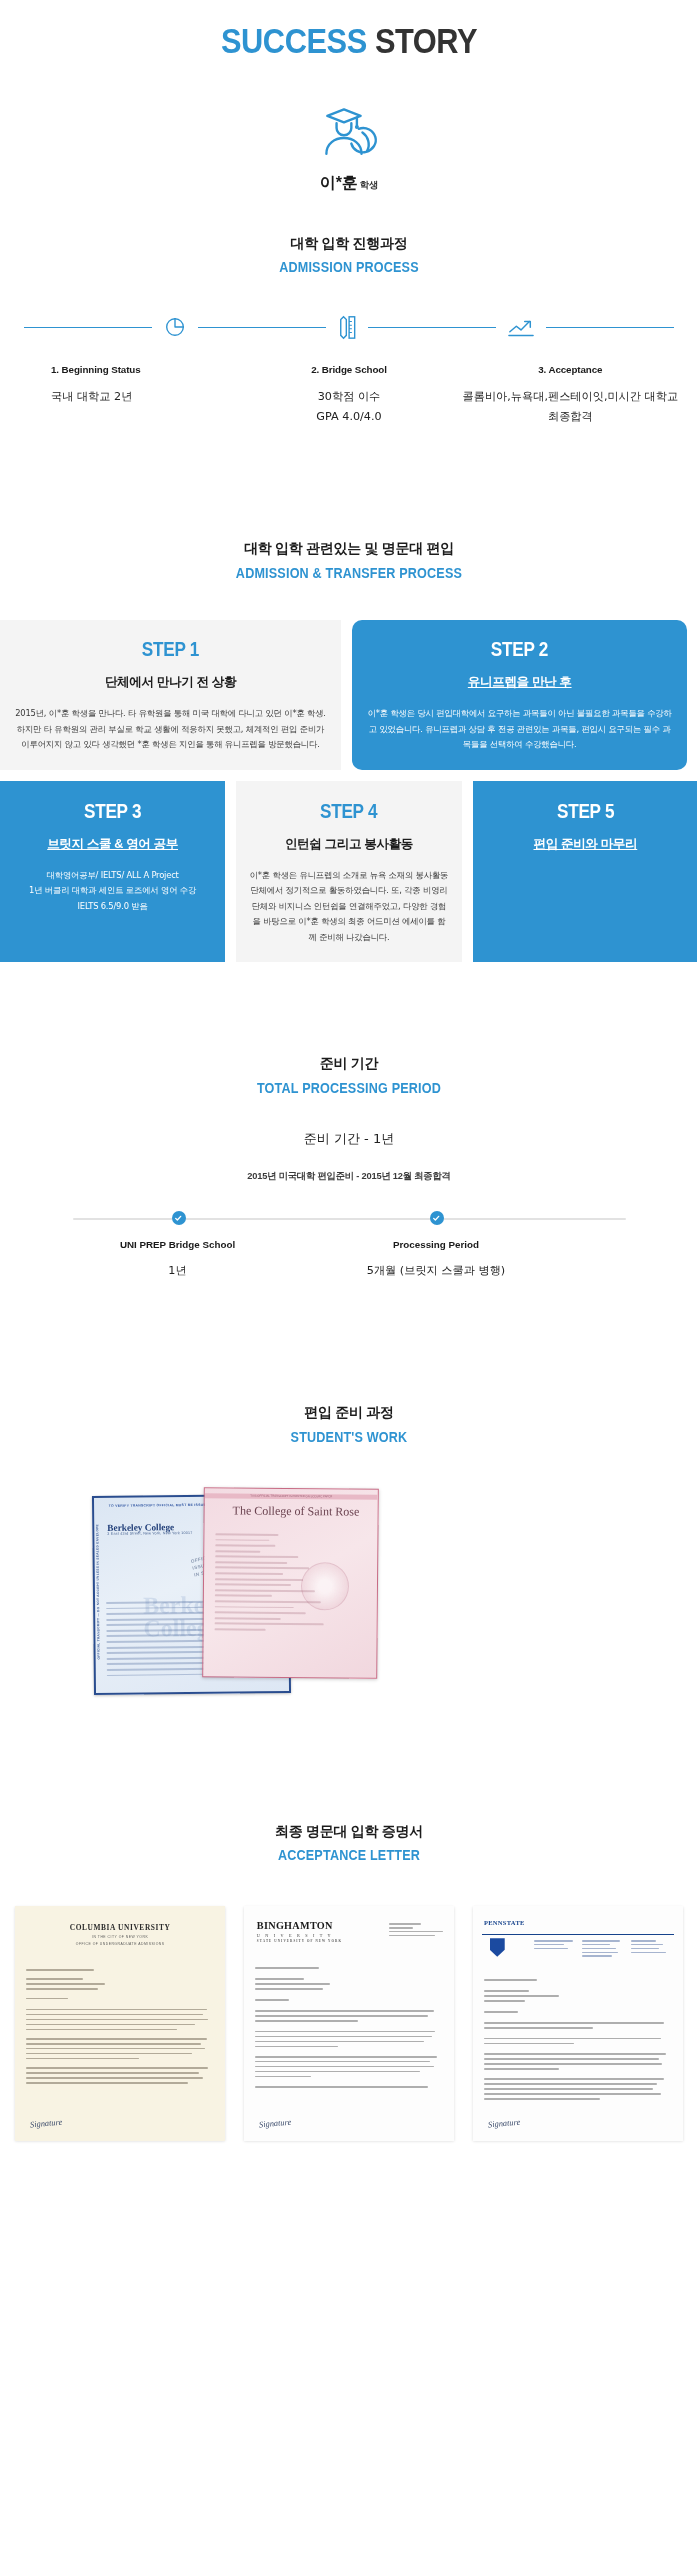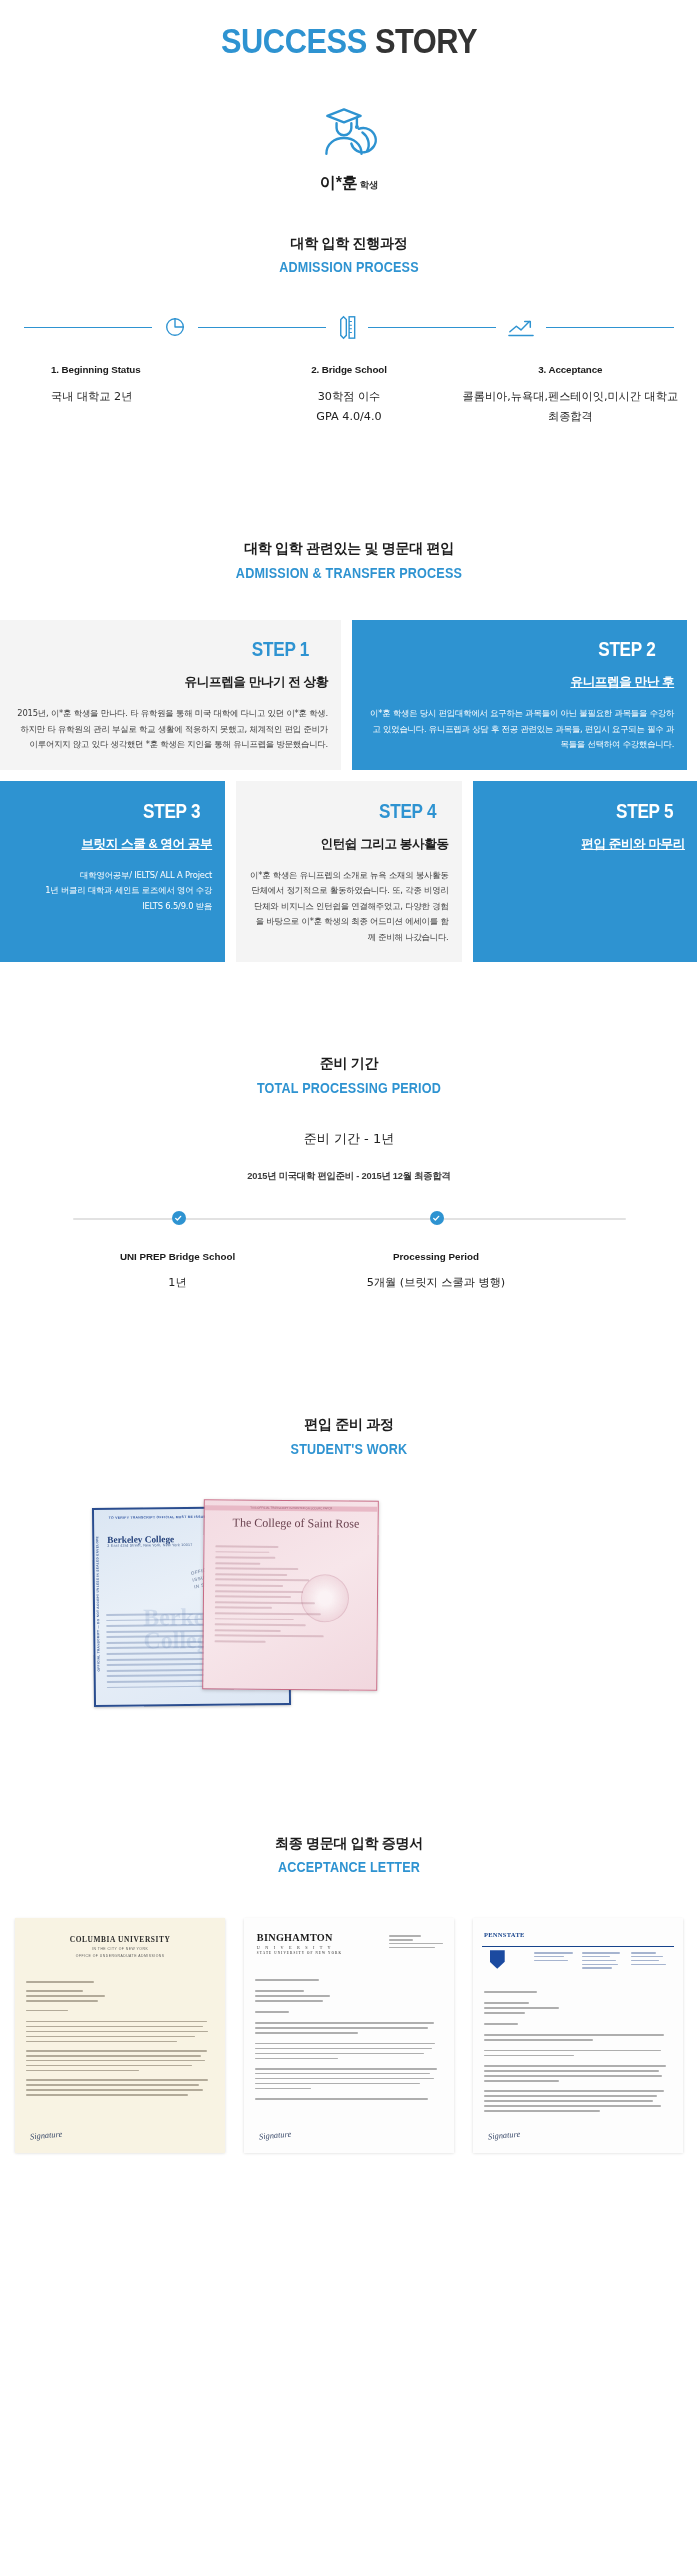--- a/index.html
+++ b/index.html
@@ -103,21 +103,21 @@
 
   
   .steps-head { margin-top: 112px; }
 
   .steps-wrap { margin-top: 39px; }
   .step-row { display: flex; gap: 11.2px; padding: 0 0px; }
   .step-row.row2 { margin-top: 11.2px; }
 
   .step-card {
     padding: 18.6px 13px 17px;
-    text-align: right;
+    text-align: center;
   }
   .step-card.light { background: #f4f4f4; }
   .step-card.blue { background: #2e93d1; }
 
   .step-num {
     font-size: 19.5px;
     font-weight: 800;
     letter-spacing: -0.3px;
     transform: scaleX(0.88);
     display: block;
@@ -138,21 +138,21 @@
     margin-top: 15px;
     font-size: 8.4px;
     line-height: 1.85;
     letter-spacing: -0.2px;
     font-family: "DejaVu Sans", sans-serif;
   }
   .step-card.light .step-body { color: #3a3a3a; }
   .step-card.blue  .step-body { color: #ffffff; }
 
   .r1-c1 { flex: 0 0 341px; min-height: 93px; }
-  .r1-c2 { flex: 0 0 335px; min-height: 93px; }
+  .r1-c2 { flex: 0 0 335px; min-height: 93px; border-radius: 10px; }
   .r2-c  { flex: 1 1 0; min-height: 123px; }
 
   
   .period-head { margin-top: 93px; }
 
   .period-hand {
     text-align: center;
     margin-top: 34px;
     font-size: 13px;
     color: #222;
@@ -185,21 +185,21 @@
     top: -3.7px;
     width: 14px; height: 14px;
     border-radius: 50%;
     background: #2e93d1;
     display: flex; align-items: center; justify-content: center;
   }
   .prog-dot svg { display: block; }
   .prog-dot.d1 { left: 99px; }
   .prog-dot.d2 { left: 357px; }
 
-  .prog-labels { position: relative; width: 553px; margin: 12px auto; height: 61px; }
+  .prog-labels { position: relative; width: 553px; margin: 0 auto; height: 61px; }
   .prog-item { position: absolute; text-align: center; width: 223px; }
   .prog-item.p1 { left: -6.5px; top: 17px; }
   .prog-item.p2 { left: 252px; top: 17px; }
   .prog-name {
     font-size: 9.8px;
     font-weight: 700;
     color: #1a1a1a;
   }
   .prog-val {
     margin-top: 13px;
@@ -443,21 +443,21 @@
 
   <div class="sec-head steps-head">
     <div class="kr">대학 입학 관련있는 및 명문대 편입</div>
     <span class="en">ADMISSION &amp; TRANSFER PROCESS</span>
   </div>
 
   <div class="steps-wrap">
     <div class="step-row">
       <div class="step-card light r1-c1">
         <span class="step-num">STEP 1</span>
-        <div class="step-title">유니프렙을 만나기 전 상황</div>
+        <div class="step-title">단체에서 만나기 전 상황</div>
         <div class="step-body">2015년, 이*훈 학생을 만나다. 타 유학원을 통해 미국 대학에 다니고 있던 이*훈 학생. 하지만 타 유학원의 관리 부실로 학교 생활에 적응하지 못했고, 체계적인 편입 준비가 이루어지지 않고 있다 생각했던 *훈 학생은 지인을 통해 유니프렙을 방문했습니다.</div>
       </div>
       <div class="step-card blue r1-c2">
         <span class="step-num">STEP 2</span>
         <div class="step-title">유니프렙을 만난 후</div>
         <div class="step-body">이*훈 학생은 당시 편입대학에서 요구하는 과목들이 아닌 불필요한 과목들을 수강하고 있었습니다. 유니프렙과 상담 후 전공 관련있는 과목들, 편입시 요구되는 필수 과목들을 선택하여 수강했습니다.</div>
       </div>
     </div>
     <div class="step-row row2">
       <div class="step-card blue r2-c">

